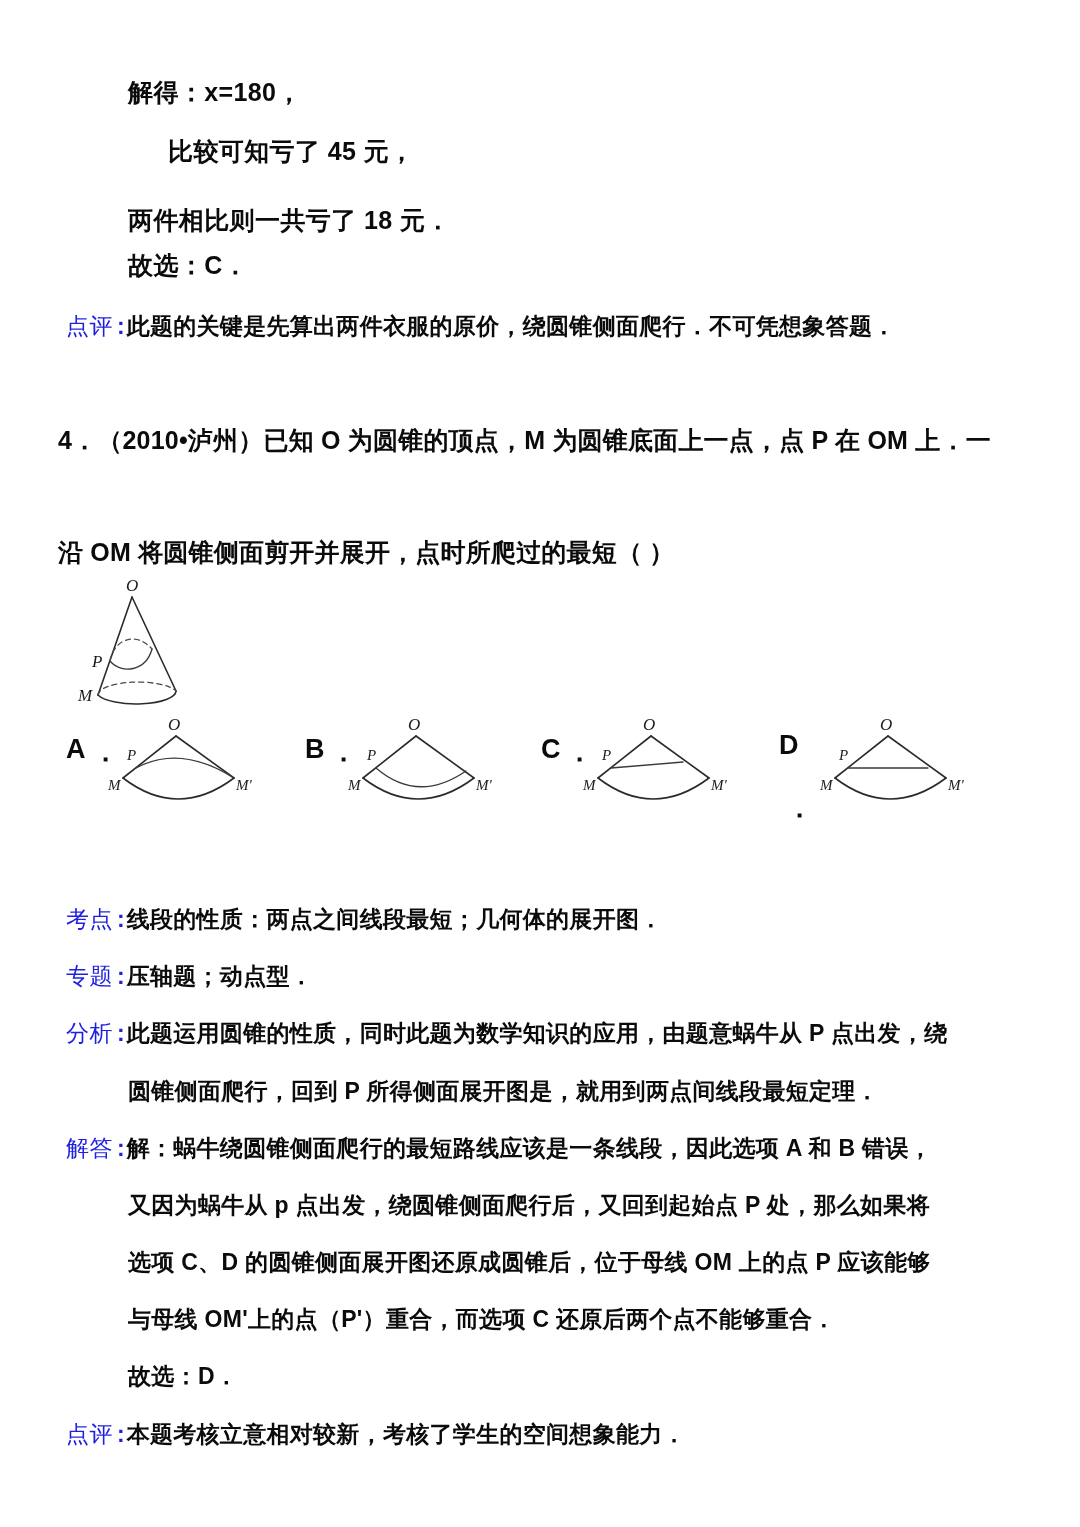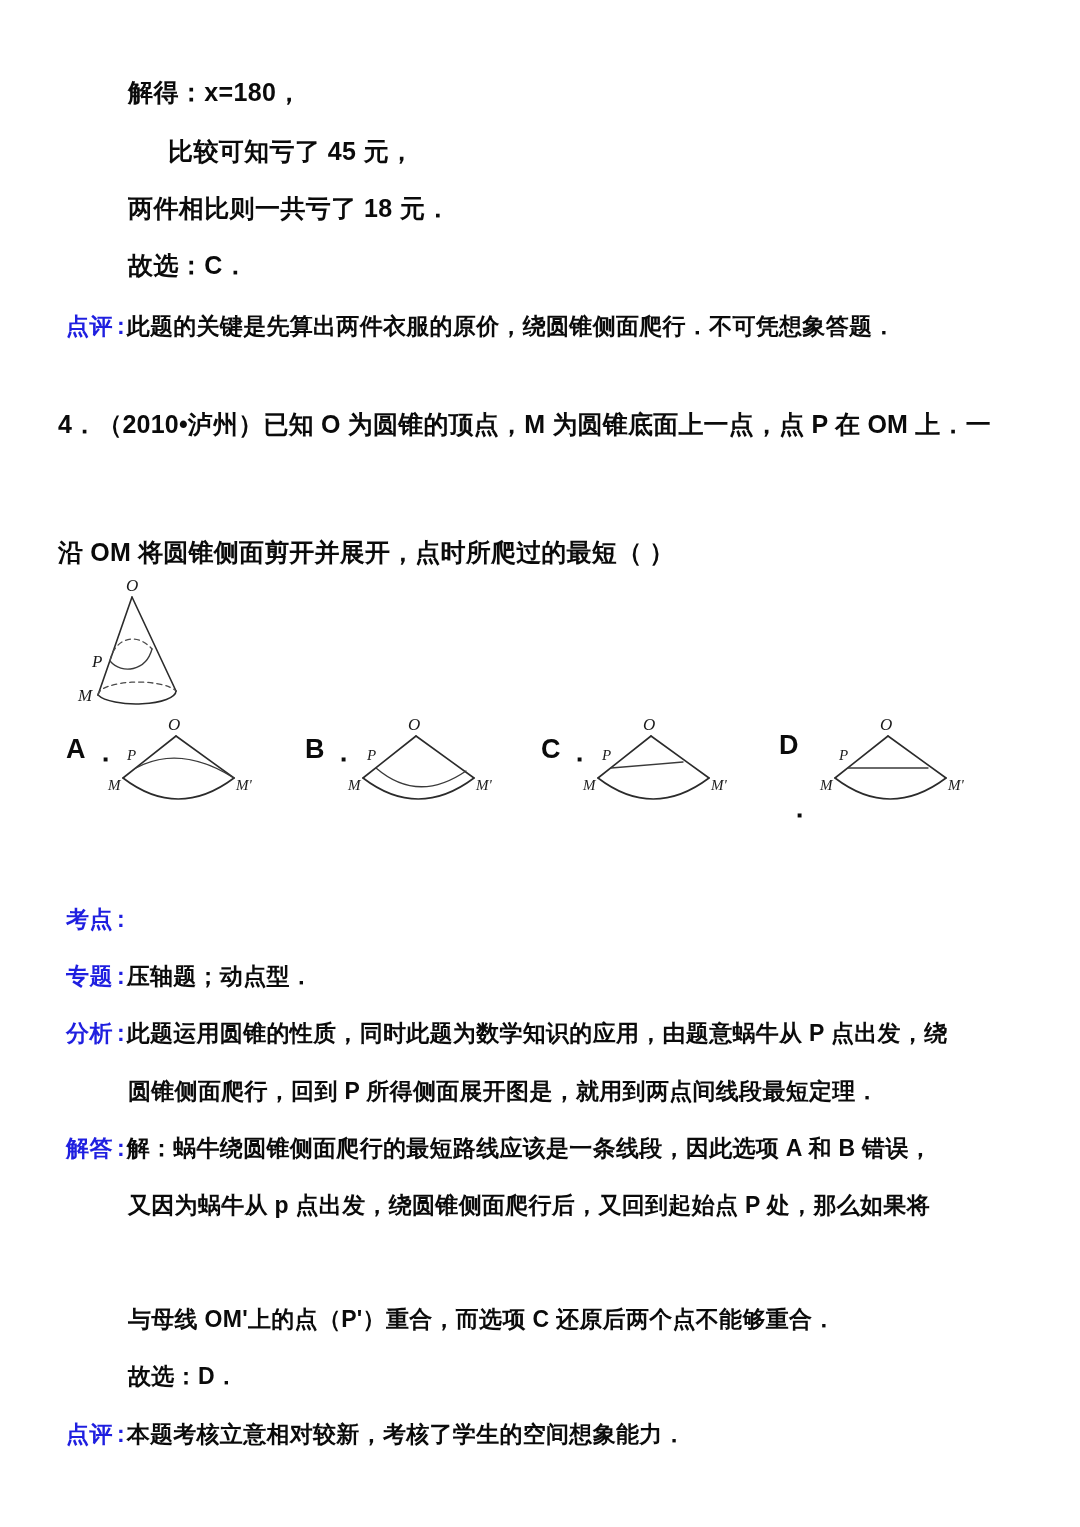--- a/index.html
+++ b/index.html
@@ -41,21 +41,21 @@
     left: 66px;
     right: 30px;
     display: flex;
     align-items: flex-start;
     font-size: 23px;
     font-weight: 700;
     line-height: 1.0;
   }
   .tag {
     color: #1f1fe0;
-    font-weight: 700;
+    font-weight: 400;
     flex: 0 0 auto;
     white-space: nowrap;
     letter-spacing: 0.5px;
   }
   .tagcolon {
     color: #1f1fe0;
     flex: 0 0 auto;
     padding: 0 2px 0 4px;
   }
   .tagbody {
@@ -141,31 +141,31 @@
 </style>
 </head>
 <body>
 
 <div class="page">
 
   <div class="line indent-line" style="top:80px;">解得：x=180，</div>
 
   <div class="line indent-line" style="top:139px;margin-left:40px;">比较可知亏了 45 元，</div>
 
-  <div class="line indent-line" style="top:196px;">两件相比则一共亏了 18 元．</div>
+  <div class="line indent-line" style="top:208px;">两件相比则一共亏了 18 元．</div>
 
   <div class="line indent-line" style="top:253px;">故选：C．</div>
 
   <div class="tagrow" style="top:315px;">
     <span class="tag">点评</span>
     <span class="tagcolon">:</span>
     <span class="tagbody">此题的关键是先算出两件衣服的原价，绕圆锥侧面爬行．不可凭想象答题．</span>
   </div>
 
-  <div class="qline" style="top:412px;">4．（2010•泸州）已知 O 为圆锥的顶点，M 为圆锥底面上一点，点 P 在 OM 上．一</div>
+  <div class="qline" style="top:428px;">4．（2010•泸州）已知 O 为圆锥的顶点，M 为圆锥底面上一点，点 P 在 OM 上．一</div>
 
 
   <div class="qline" style="top:540px;">沿 OM 将圆锥侧面剪开并展开，点时所爬过的最短（        ）</div>
 
   <div class="fig" style="left:70px; top:575px; width:180px; height:140px;">
     <svg width="180" height="140" viewBox="0 0 180 140" aria-hidden="true">
 
       <text class="ptlabel" x="56" y="16">O</text>
 
       <path class="stroke" d="M 62 22 L 28 120"></path>
@@ -246,20 +246,21 @@
       <path class="stroke-thin" d="M 28 52 L 108 52"></path>
       <text class="ptlabel-sm" x="19" y="44">P</text>
       <text class="ptlabel-sm" x="0" y="74">M</text>
       <text class="ptlabel-sm" x="128" y="74">M'</text>
     </svg>
   </div>
 
   <div class="tagrow" style="top:908px;">
     <span class="tag">考点</span>
     <span class="tagcolon">:</span>
+    <span class="tagbody">线段的性质：两点之间线段最短；几何体的展开图．</span>
   </div>
 
   <div class="tagrow" style="top:965px;">
     <span class="tag">专题</span>
     <span class="tagcolon">:</span>
     <span class="tagbody">压轴题；动点型．</span>
   </div>
 
   <div class="tagrow" style="top:1022px;">
     <span class="tag">分析</span>
@@ -267,20 +268,21 @@
     <span class="tagbody">此题运用圆锥的性质，同时此题为数学知识的应用，由题意蜗牛从 P 点出发，绕</span>
   </div>
   <div class="contline" style="top:1080px;">圆锥侧面爬行，回到 P 所得侧面展开图是，就用到两点间线段最短定理．</div>
 
   <div class="tagrow" style="top:1137px;align-items:flex-end;">
     <span class="tag">解答</span>
     <span class="tagcolon">:</span>
     <span class="tagbody">解：蜗牛绕圆锥侧面爬行的最短路线应该是一条线段，因此选项 A 和 B 错误，</span>
   </div>
   <div class="contline" style="top:1194px;">又因为蜗牛从 p 点出发，绕圆锥侧面爬行后，又回到起始点 P 处，那么如果将</div>
+  <div class="contline" style="top:1251px;">选项 C、D 的圆锥侧面展开图还原成圆锥后，位于母线 OM 上的点 P 应该能够</div>
   <div class="contline" style="top:1308px;">与母线 OM'上的点（P'）重合，而选项 C 还原后两个点不能够重合．</div>
   <div class="contline" style="top:1365px;">故选：D．</div>
 
   <div class="tagrow" style="top:1423px;">
     <span class="tag">点评</span>
     <span class="tagcolon">:</span>
     <span class="tagbody">本题考核立意相对较新，考核了学生的空间想象能力．</span>
   </div>
 
 </div>

